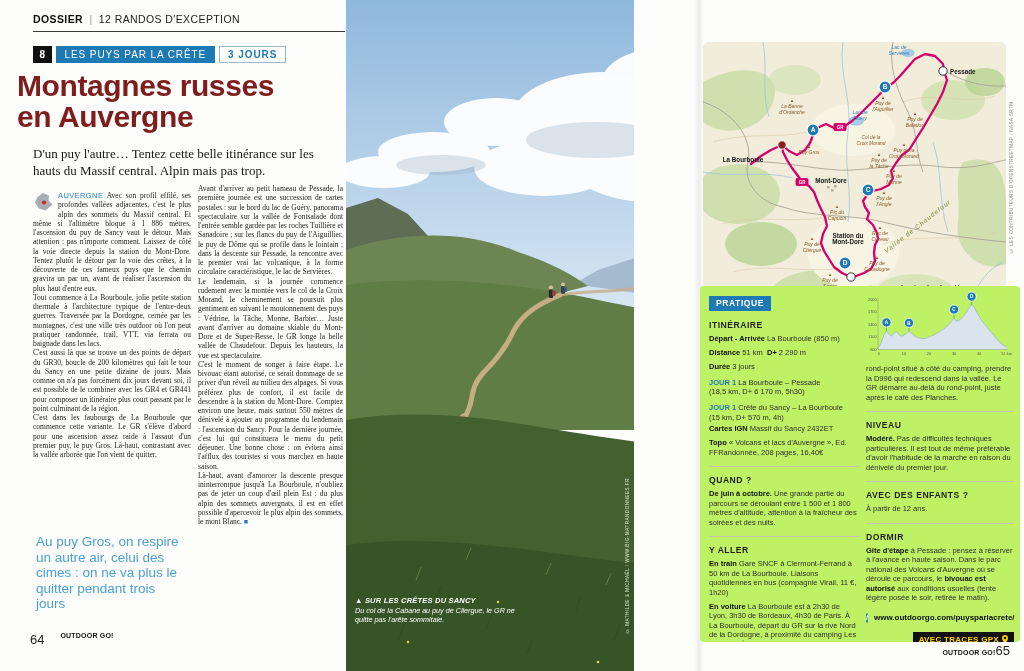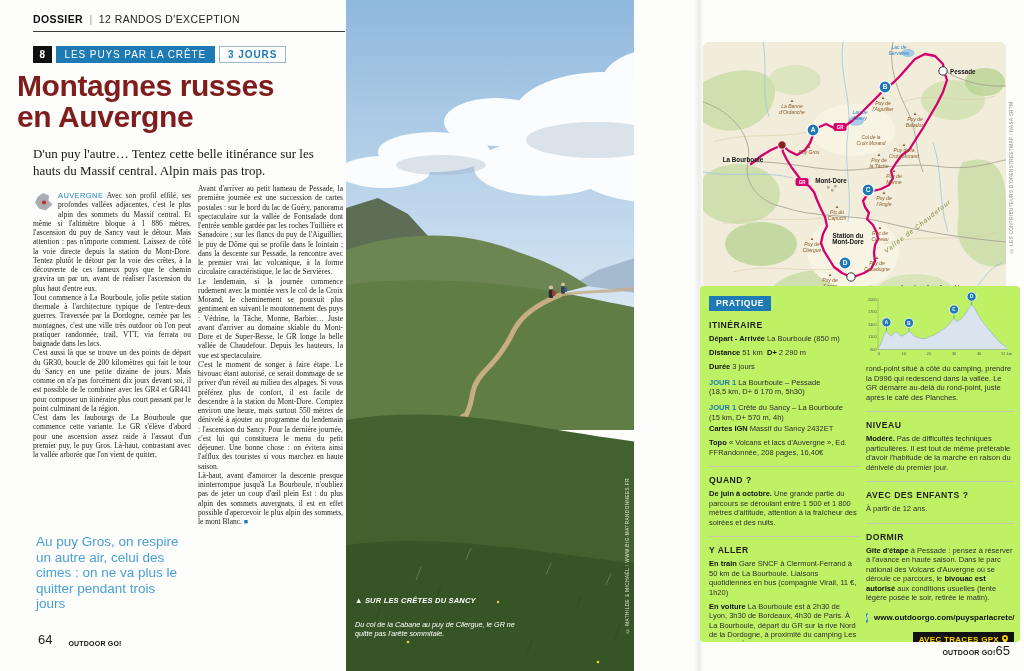--- a/index.html
+++ b/index.html
@@ -25,30 +25,30 @@
   .col{position:absolute;font-family:"Liberation Serif",serif;font-size:7.5px;line-height:9.25px;
     color:#1b1b1b;text-align:justify;overflow:hidden}
   .col1{left:33px;top:191px;width:158px;height:341px}
   .col2{left:198px;top:184px;width:145px;height:468px}
   .body-p{margin:0}
   .region{color:#2a8ac2;font-family:"Liberation Sans",sans-serif;font-weight:400;font-size:7.5px;letter-spacing:.4px}
   .france-icon{float:left;width:21px;height:20px;margin:1px 4px 1px 0}
   .endmark{color:#1d7ab4;font-size:7px}
   .pullquote{position:absolute;left:36px;top:534px;width:150px;color:#4aa0d4;
     font-size:13.5px;line-height:15.5px;font-weight:400}
-  .footer-left{position:absolute;left:38px;top:632px;display:flex;align-items:flex-end;gap:16px}
+  .footer-left{position:absolute;left:30px;top:632px;display:flex;align-items:flex-start;gap:16px}
   .pnum{font-size:13px;color:#1e1e1e}
   .pbrand{font-weight:800;font-size:7px;color:#111;letter-spacing:.2px}
 
   
   .photo{position:absolute;left:346px;top:0;width:288px;height:671px;overflow:hidden}
   .photo svg{display:block}
   .caption{position:absolute;left:9px;top:596px;width:172px;color:#fff}
   .cap-title{font-weight:800;font-size:7.5px;letter-spacing:.2px;font-style:italic}
-  .cap-body{font-style:italic;font-size:7.2px;line-height:8.8px;margin-top:16px}
+  .cap-body{font-style:italic;font-size:7.2px;line-height:8.8px;margin-top:2px}
   .photo-credit{position:absolute;right:4px;bottom:38px;writing-mode:vertical-rl;transform:rotate(180deg);
     font-size:4.6px;letter-spacing:.5px;color:#e6e6e6;opacity:.95}
 
   
   .map{position:absolute;left:703px;top:42px;width:303px;height:270px;border-radius:7px;overflow:hidden;
     box-shadow:0 0 0 1px #dcd8c8 inset}
   .map-credit{position:absolute;left:1009px;top:42px;height:270px;writing-mode:vertical-rl;transform:rotate(180deg);
     font-size:4.6px;letter-spacing:.4px;color:#8a8a8a;text-align:center}
 
   .panel{position:absolute;left:700px;top:286px;width:320px;height:356px;background:#bef264;border-radius:4px;overflow:hidden}

